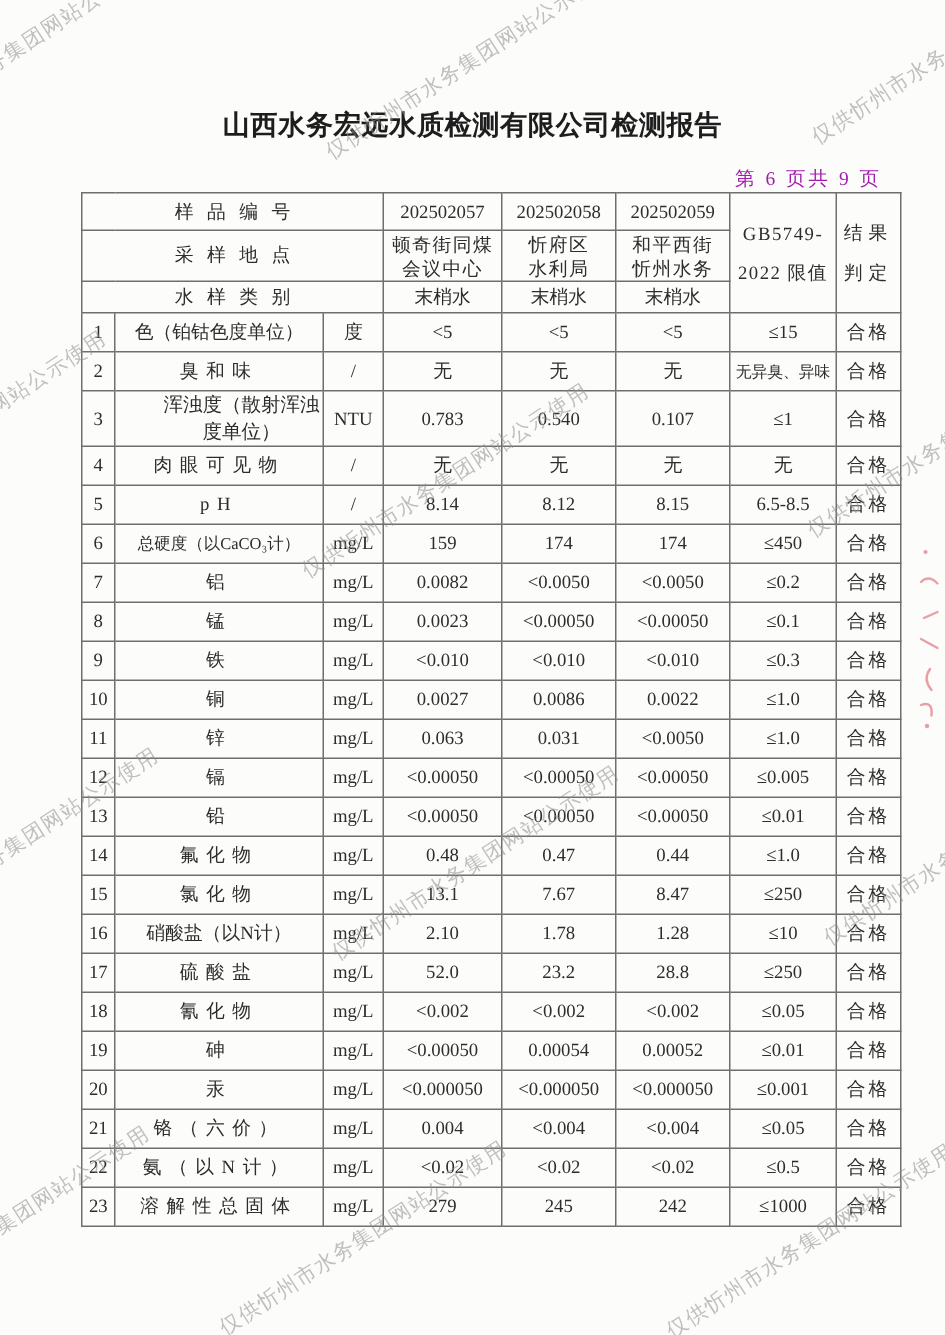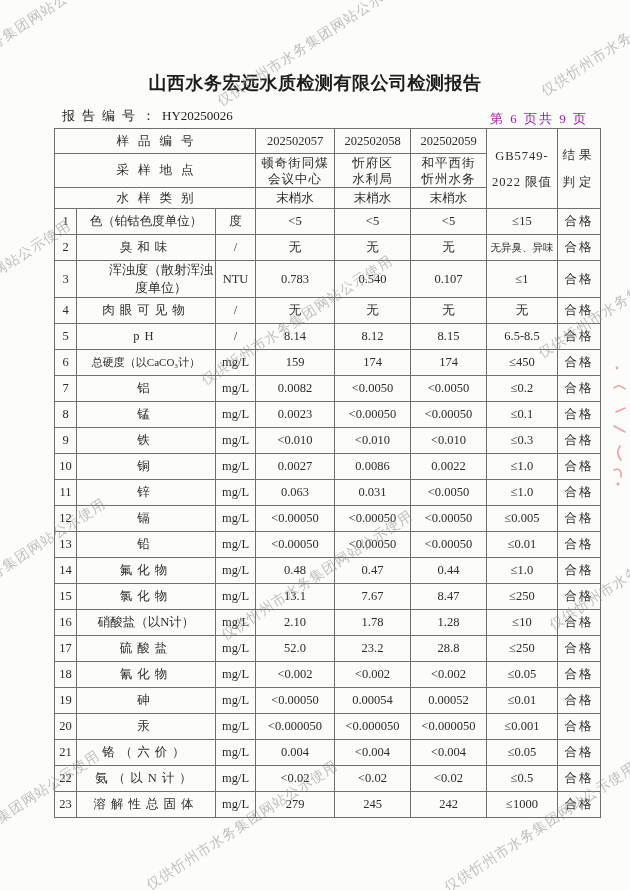--- a/index.html
+++ b/index.html
@@ -77,23 +77,20 @@
   <div class="wm wm6">仅供忻州市水务集团网站公示使用</div>
   <div class="wm wm7">仅供忻州市水务集团网站公示使用</div>
   <div class="wm wm8">仅供忻州市水务集团网站公示使用</div>
   <div class="wm wm9">仅供忻州市水务集团网站公示使用</div>
   <div class="wm wm10">仅供忻州市水务集团网站公示使用</div>
   <div class="wm wm11">仅供忻州市水务集团网站公示使用</div>
   <div class="wm wm12">仅供忻州市水务集团网站公示使用</div>
 
   <h1 class="title">山西水务宏远水质检测有限公司检测报告</h1>
 
-  <div class="report-no">
-    <span class="rlabel">报告编号：</span><span>HY20250026</span>
-  </div>
 
   <div class="page-no">第 6 页共 9 页</div>
 
   <table class="report">
     <colgroup>
       <col style="width:22px">
         <col style="width:139px">
         <col style="width:40px">
       <col style="width:79px">
         <col style="width:76px">

